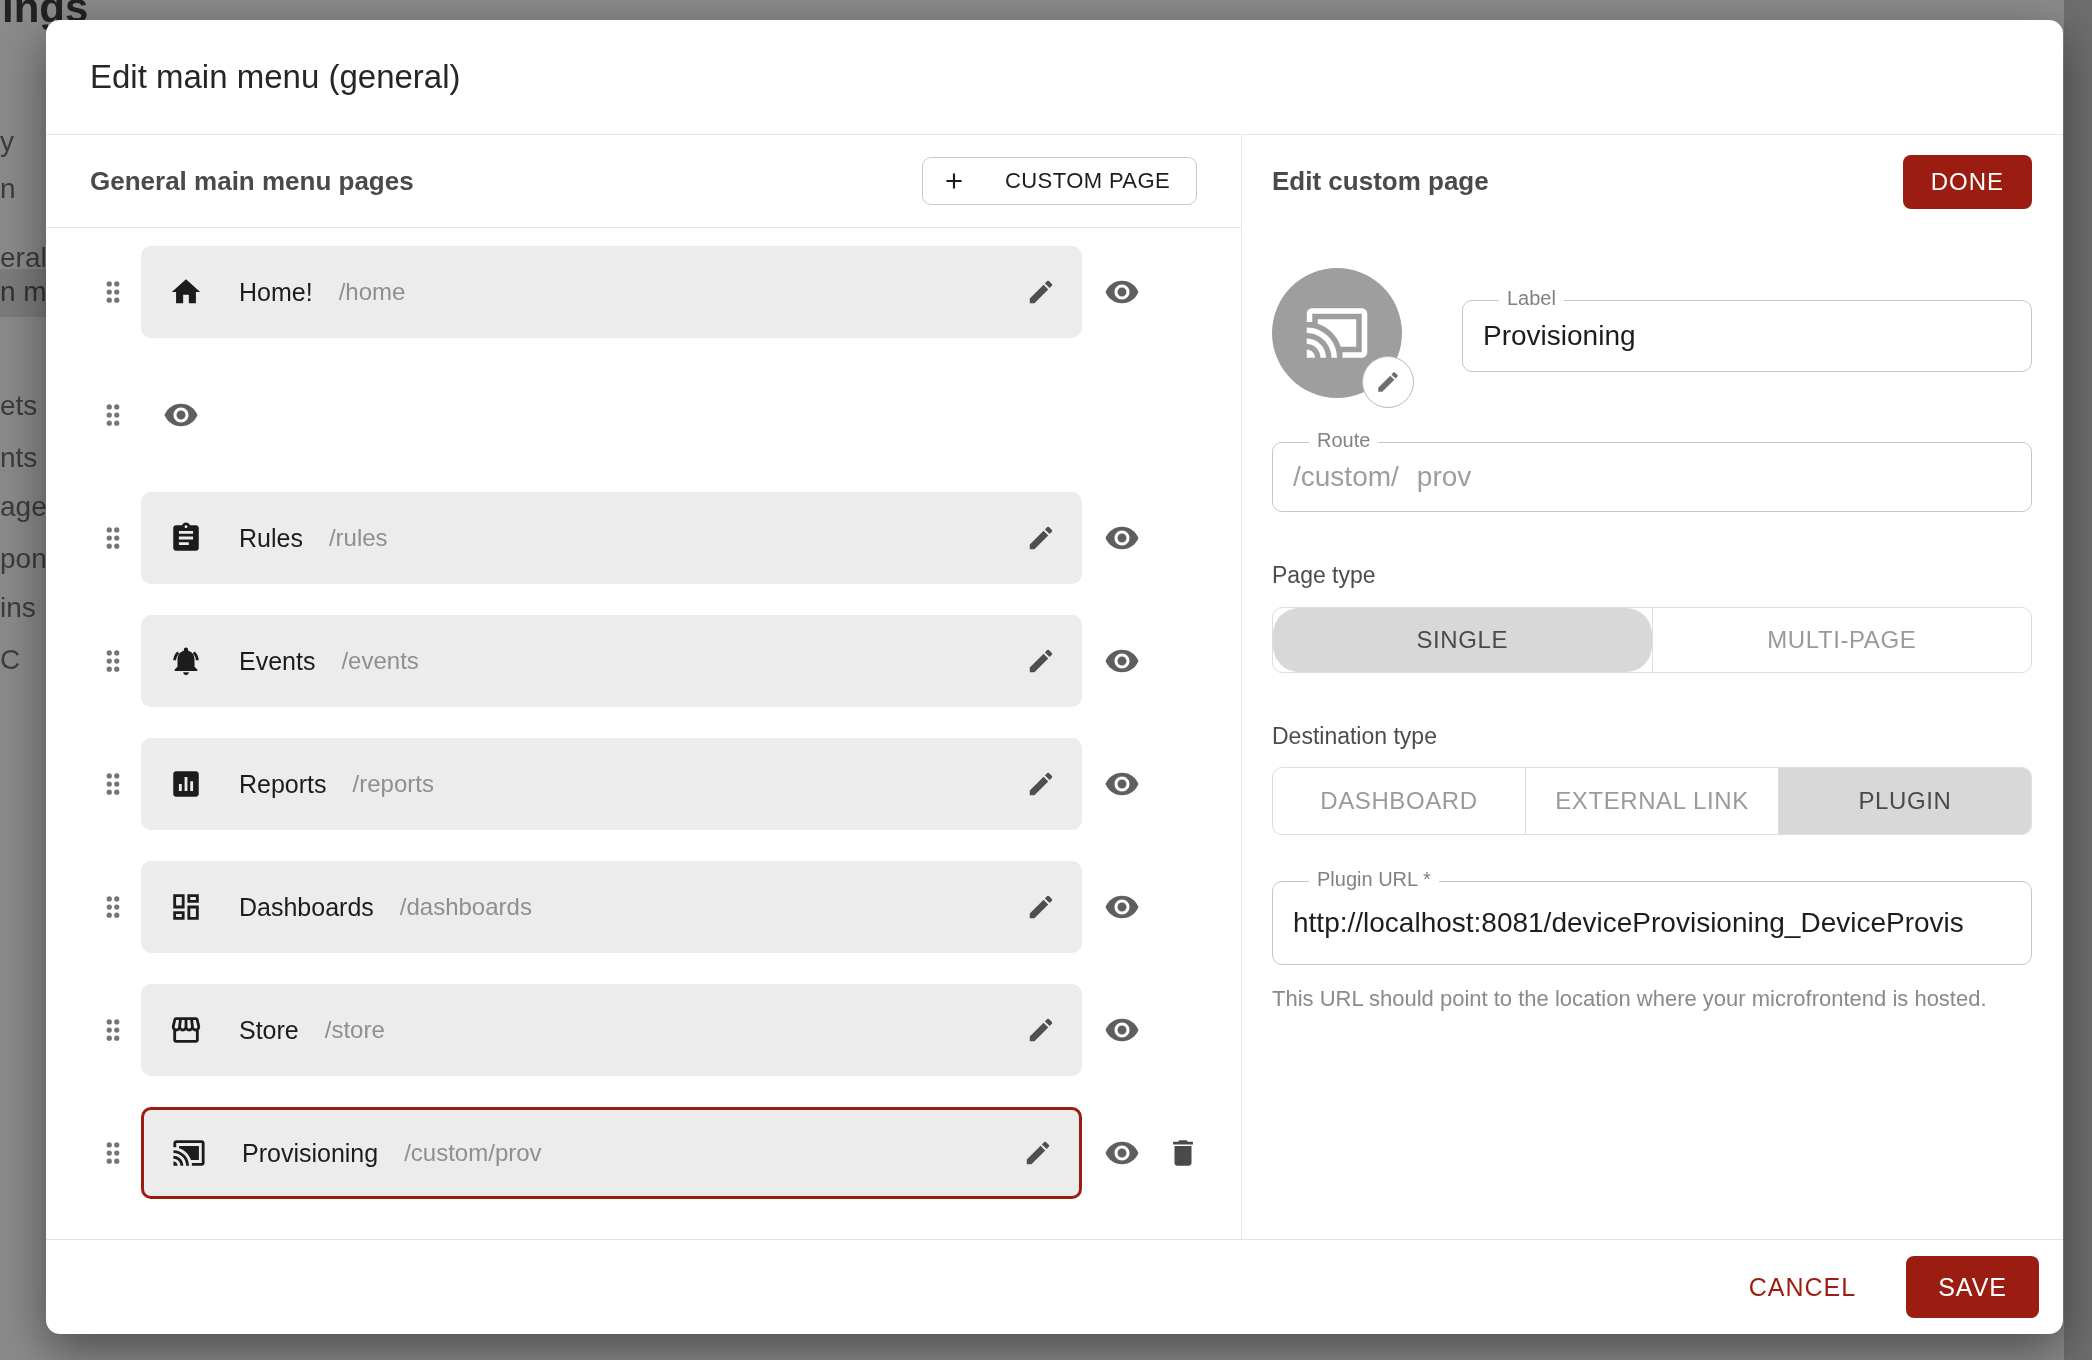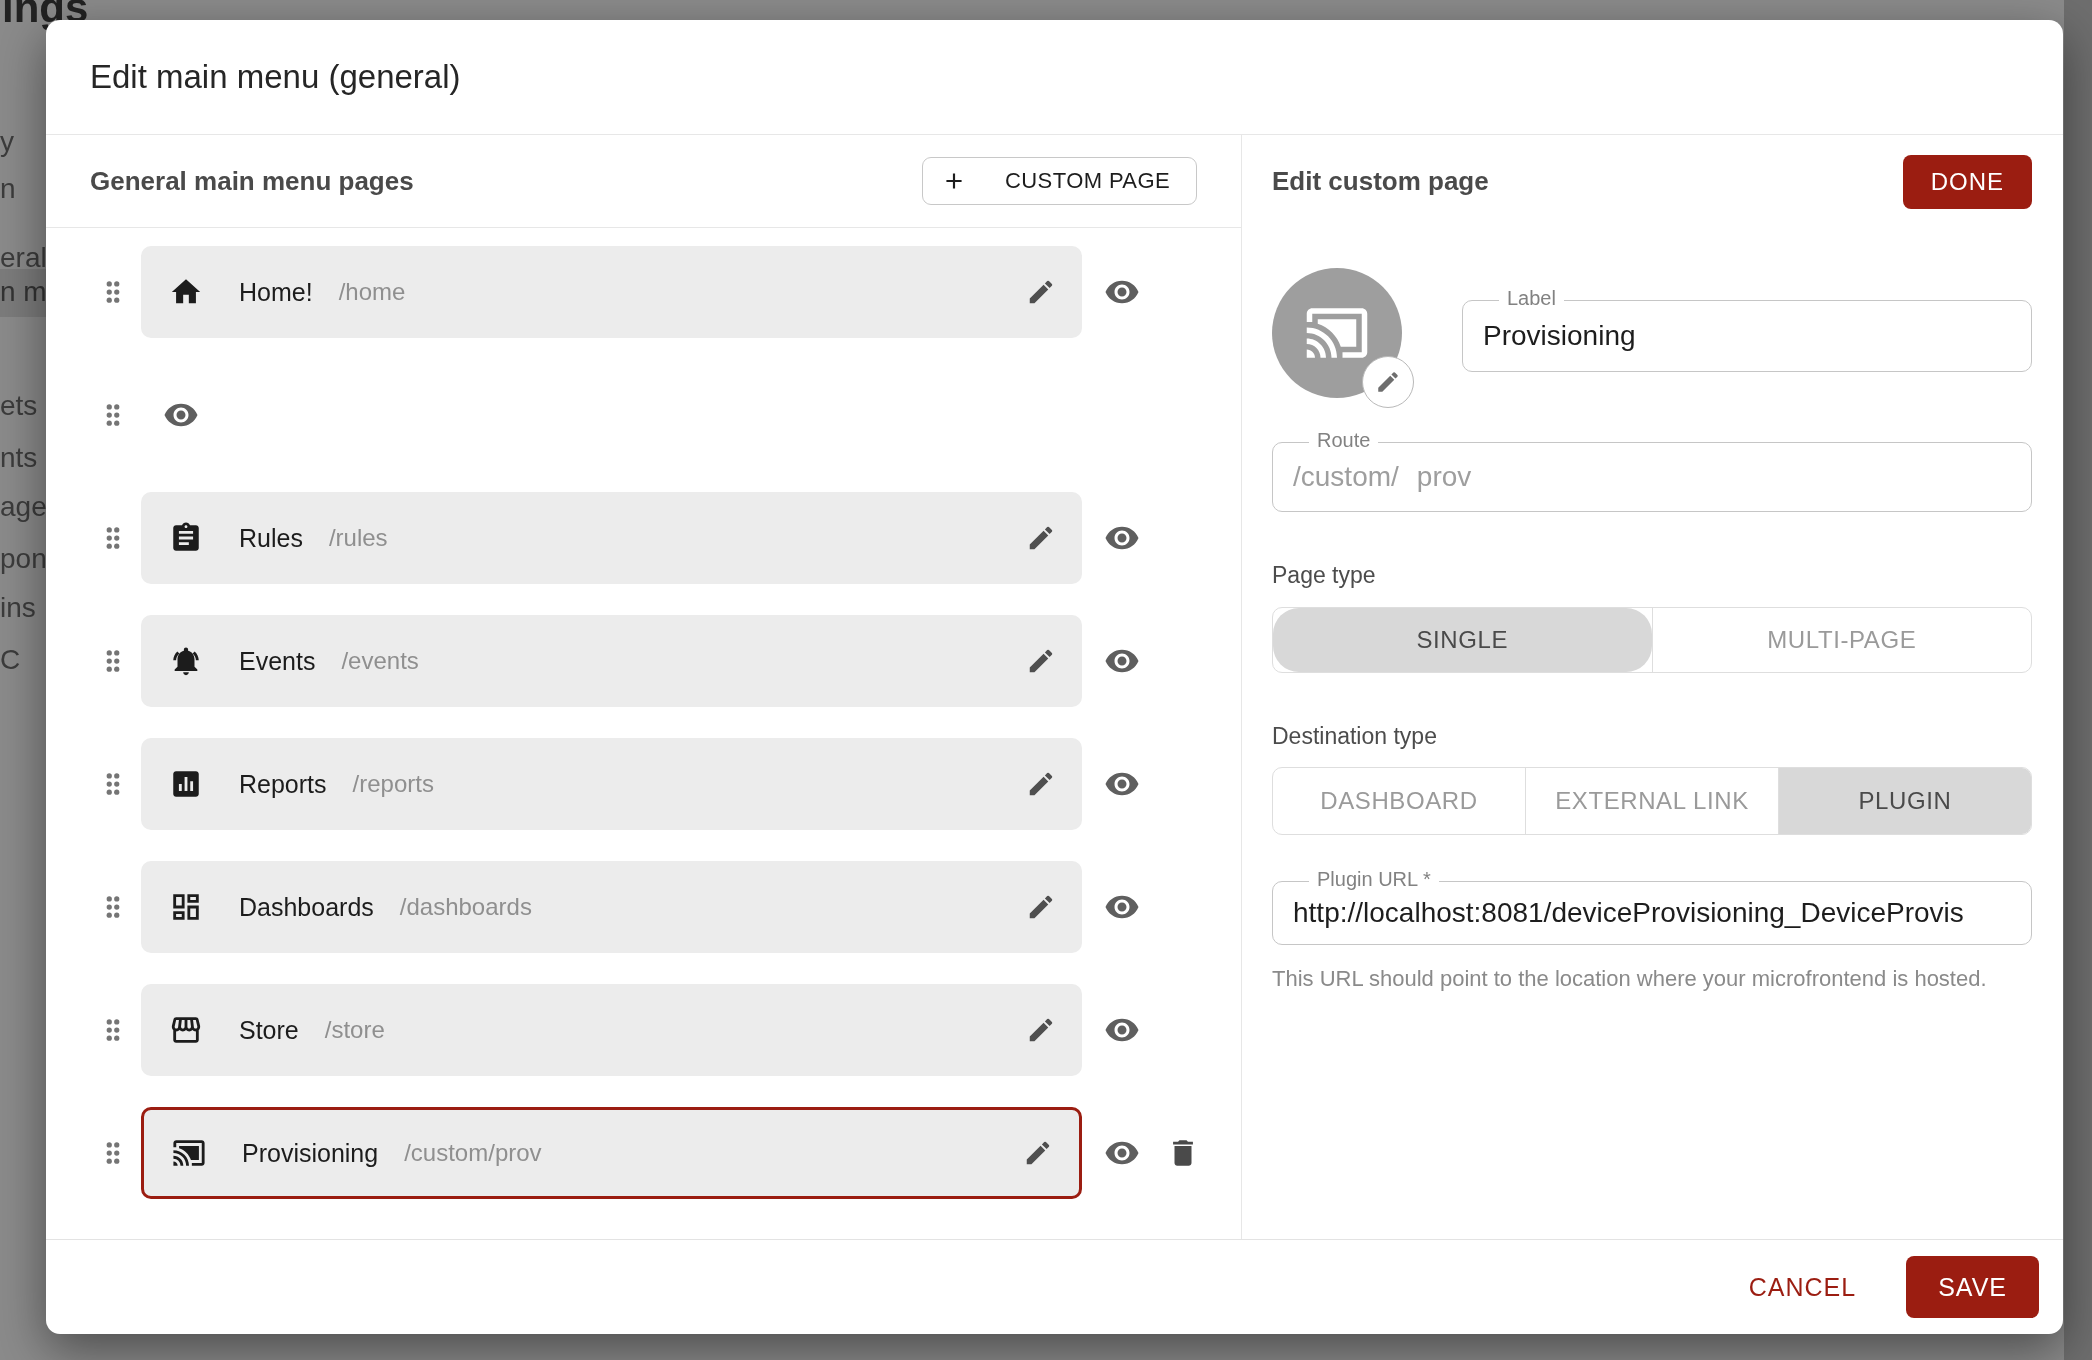--- a/index.html
+++ b/index.html
@@ -91,21 +91,21 @@
     margin-top:18px;display:flex;height:66px;border:1.5px solid #dedede;border-radius:10px;overflow:hidden;background:#fff;
   }
   .segmented.tall{height:68px;margin-top:17px;}
   .segment{
     flex:1 1 0;display:flex;align-items:center;justify-content:center;
     font-size:24px;color:#9a9a9a;letter-spacing:.6px;cursor:pointer;border-left:1.5px solid #dedede;
     white-space:nowrap;
   }
   .segment:first-child{border-left:none;border-radius:26px;}
   .segment.selected{background:#d8d8d8;color:#4a4a4a;}
-  .plugin-field{margin-top:46px;height:64px;}
+  .plugin-field{margin-top:46px;height:84px;}
   .hint{margin-top:16px;width:720px;font-size:22px;line-height:35px;color:#8a8a8a;}
   
   .modal-footer{
     flex:0 0 95px;border-top:1px solid #e3e3e3;display:flex;align-items:center;
     justify-content:flex-end;padding-right:24px;
   }
   .cancel-btn{
     background:none;border:none;color:#9b1d11;font-size:25px;letter-spacing:1px;
     margin-right:44px;cursor:pointer;font-family:"Liberation Sans",sans-serif;
   }

